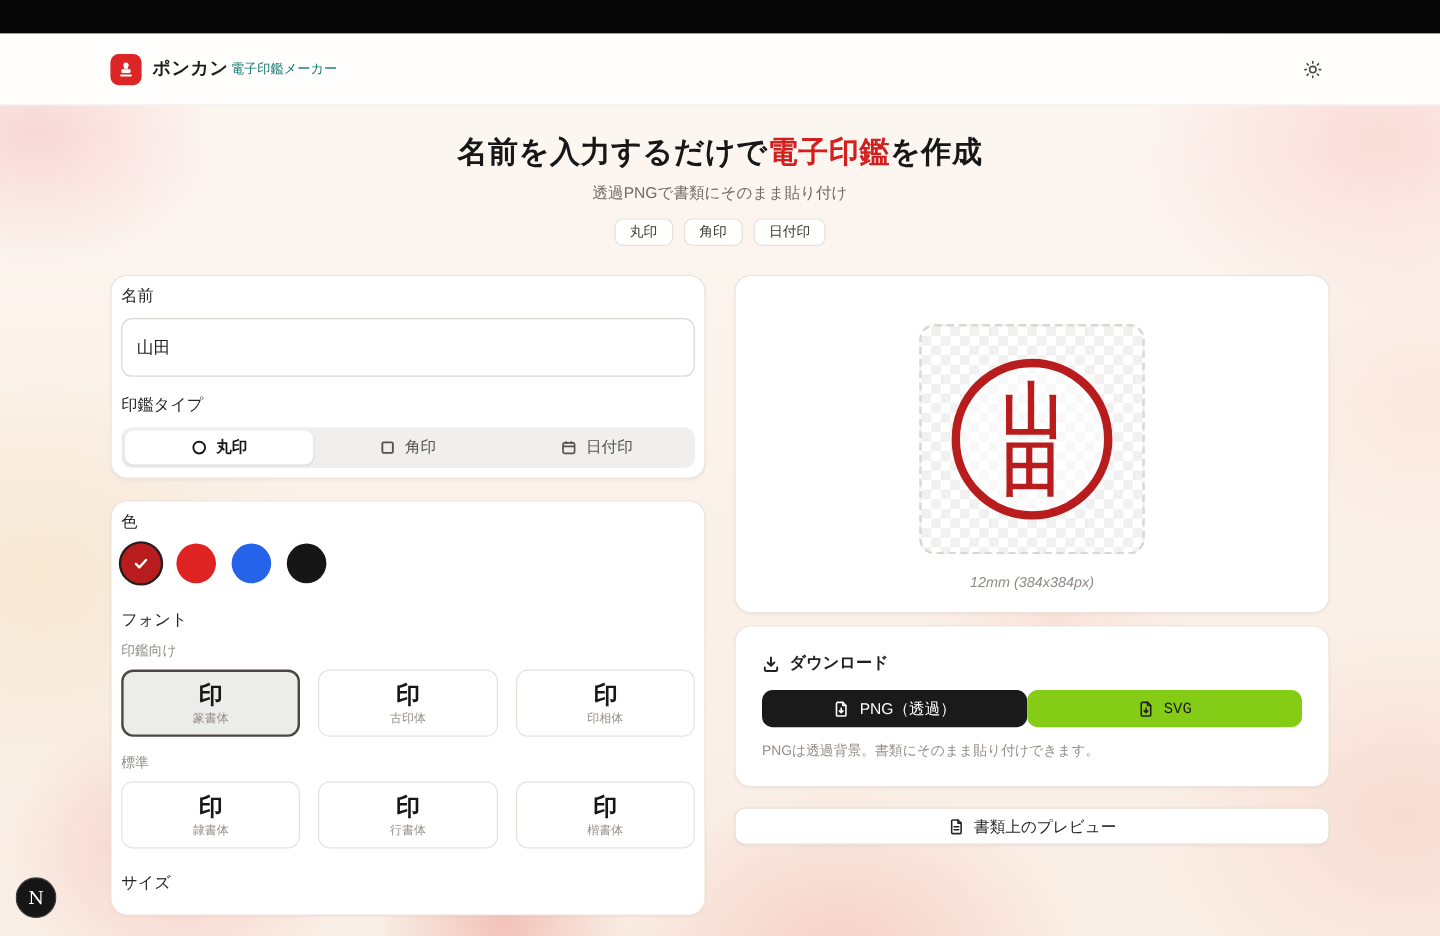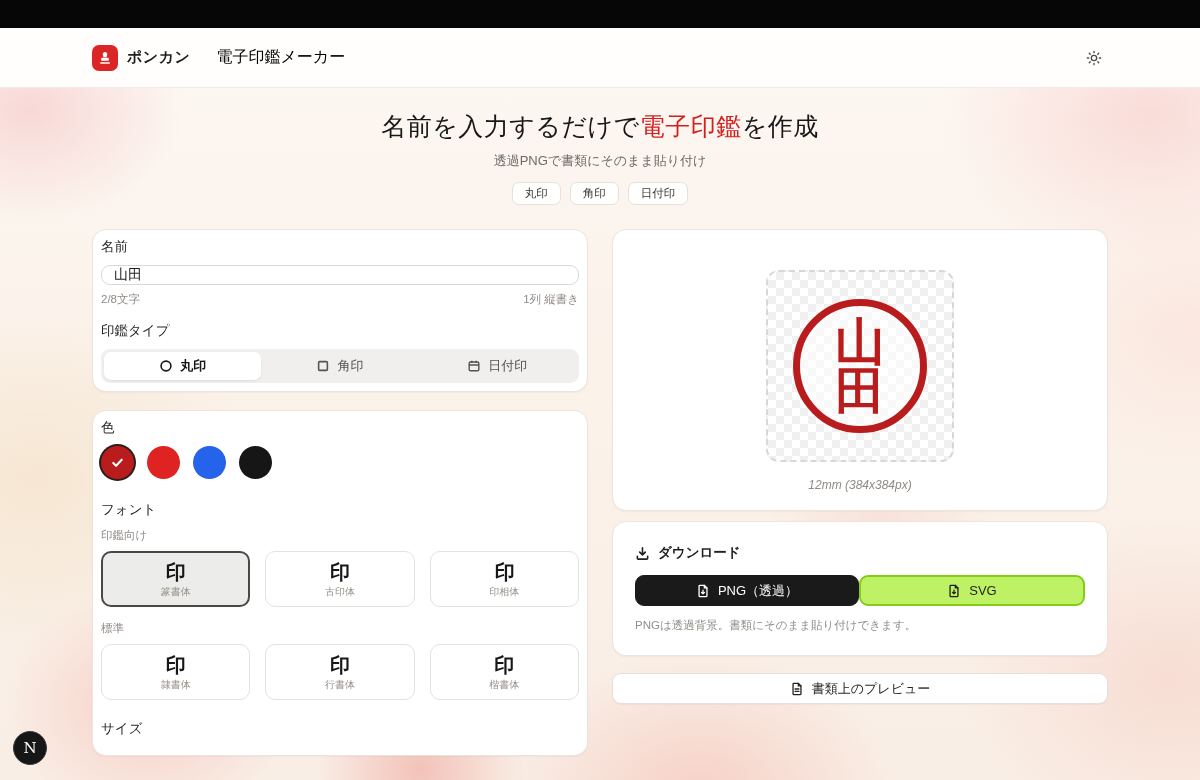--- a/index.html
+++ b/index.html
@@ -24,42 +24,42 @@
     height:60px; background:#fffefd; border-bottom:1px solid rgba(0,0,0,.07);
     display:flex; align-items:center;
   }
   .container { width:1016px; margin:0 auto; }
   .header-inner { display:flex; align-items:center; width:1016px; margin:0 auto; }
   .logo-badge {
     width:26px; height:26px; border-radius:7px; background:#dc2626;
     display:flex; align-items:center; justify-content:center; margin-right:9px;
   }
   .app-name { font-size:15px; font-weight:700; letter-spacing:.5px; }
-  .app-tagline { font-size:16px; color:#000000; margin-left:26px; }
+  .app-tagline { font-size:11px; color:#0f766e; margin-left:2px; }
   .header-spacer { flex:1; }
   .theme-toggle { width:28px; height:28px; display:flex; align-items:center; justify-content:center; border-radius:6px; cursor:pointer; }
 
   .hero { text-align:center; padding-top:22px; padding-bottom:24px; }
-  .hero h1 { font-size:25px; font-weight:400; letter-spacing:.5px; color:#171717;text-align:center; }
+  .hero h1 { font-size:25px; font-weight:700; letter-spacing:.5px; color:#171717;text-align:center; }
   .hero h1 .accent { color:#d41f1f; }
   .hero-sub { margin-top:9px; font-size:13px; color:#6f6a66; }
   .hero-badges { margin-top:12px; display:flex; justify-content:center; gap:9px; }
   .pill {
     background:rgba(255,255,255,.92); border:1px solid #e8e0da; border-radius:7px;
     padding:3px 12px; font-size:11.5px; color:#3c3a38;
   }
 
   .columns { display:grid; grid-template-columns:1fr 1fr; gap:24px; align-items:start; }
   .card {
     background:#fff; border:1px solid #ece4dd; border-radius:14px;
     box-shadow:0 1px 2px rgba(40,20,10,.04); padding:8px;
   }
   .field-label { font-size:13.5px; color:#262626; margin-bottom:9px; }
   .text-input {
-    width:100%; height:20px; border:1px solid #dcd8d4; border-radius:9px;
+    width:100%; height:49px; border:1px solid #dcd8d4; border-radius:9px;
     padding:0 12px; font-size:14px; color:#1d1d1d; background:#fff; outline:none;
     font-family:inherit;
   }
   .helper-row { display:flex; justify-content:space-between; margin-top:7px; font-size:11.5px; color:#8f8a86; }
   .section-gap { margin-top:15px; }
   .segmented {
     display:flex; background:#f1efed; border-radius:9px; padding:3px; height:34px;
   }
   .segment {
     flex:1; display:flex; align-items:center; justify-content:center; gap:7px;
@@ -108,21 +108,21 @@
   .preview-caption { margin-top:16px; font-size:12px; color:#8f8a86;font-style:italic; }
 
   .download-card { margin-top:10px; padding:22px; }
   .download-head { display:flex; align-items:center; gap:8px; font-size:13.5px; font-weight:600; color:#1f1f1f; }
   .download-buttons { display:flex; gap:0; margin-top:13px; }
   .btn {
     flex:1; height:31px; border-radius:9px; display:flex; align-items:center; justify-content:center;
     gap:8px; font-size:13px; cursor:pointer; font-family:inherit;
   }
   .btn-dark { background:#1a1a1a; color:#fff; border:1px solid #1a1a1a; }
-  .btn-light { background:#bef264; color:#1f1f1f; border:2px solid #84cc16; }
+  .btn-light { background:#84cc16; color:#1f1f1f; border:5px solid #84cc16;font-family:Liberation Mono, monospace; }
   .download-note { margin-top:12px; font-size:11.5px; color:#938e89; }
 
   .doc-preview-btn {
     margin-top:17px; width:100%; height:31px; background:#fff; border:1px solid #e7dfd8;
     border-radius:9px; display:flex; align-items:center; justify-content:center; gap:8px;
     font-size:13px; font-weight:500; color:#242424; cursor:pointer;
     box-shadow:0 1px 1px rgba(40,20,10,.03); font-family:inherit;
   }
 
   .dev-badge {
@@ -173,24 +173,20 @@
   </div>
 </section>
 
 <main class="container">
   <div class="columns">
 
     <div>
       <div class="card">
         <div class="field-label">名前</div>
         <input class="text-input" type="text" value="山田" style="">
-        <div class="helper-row">
-          <span>2/8文字</span>
-          <span>1列 縦書き</span>
-        </div>
         <div class="field-label section-gap">印鑑タイプ</div>
         <div class="segmented">
           <div class="segment selected">
             <span>
               <svg width="14" height="14" viewBox="0 0 16 16" fill="none" stroke="#171717" stroke-width="1.8">
                   <circle cx="8" cy="8" r="5.6"></circle>
                 </svg>
             </span>
             <span>丸印</span>
           </div>

